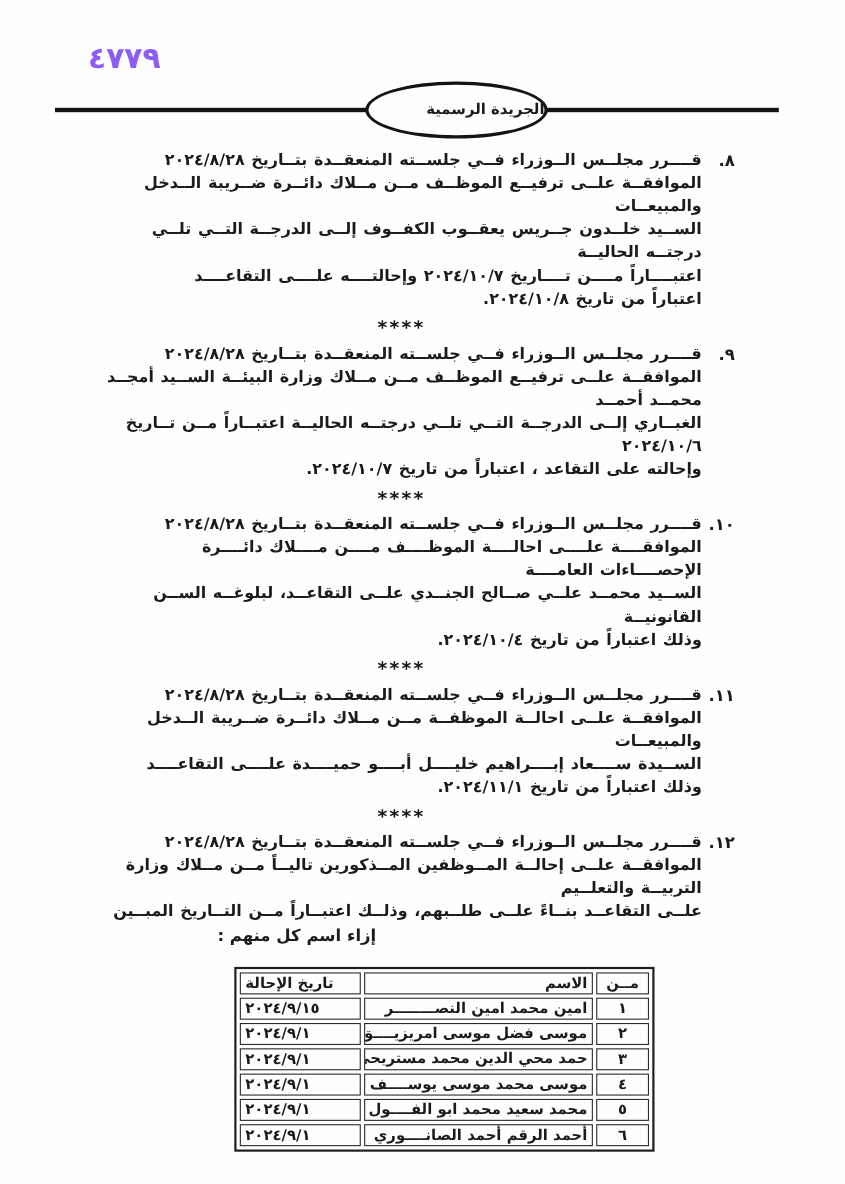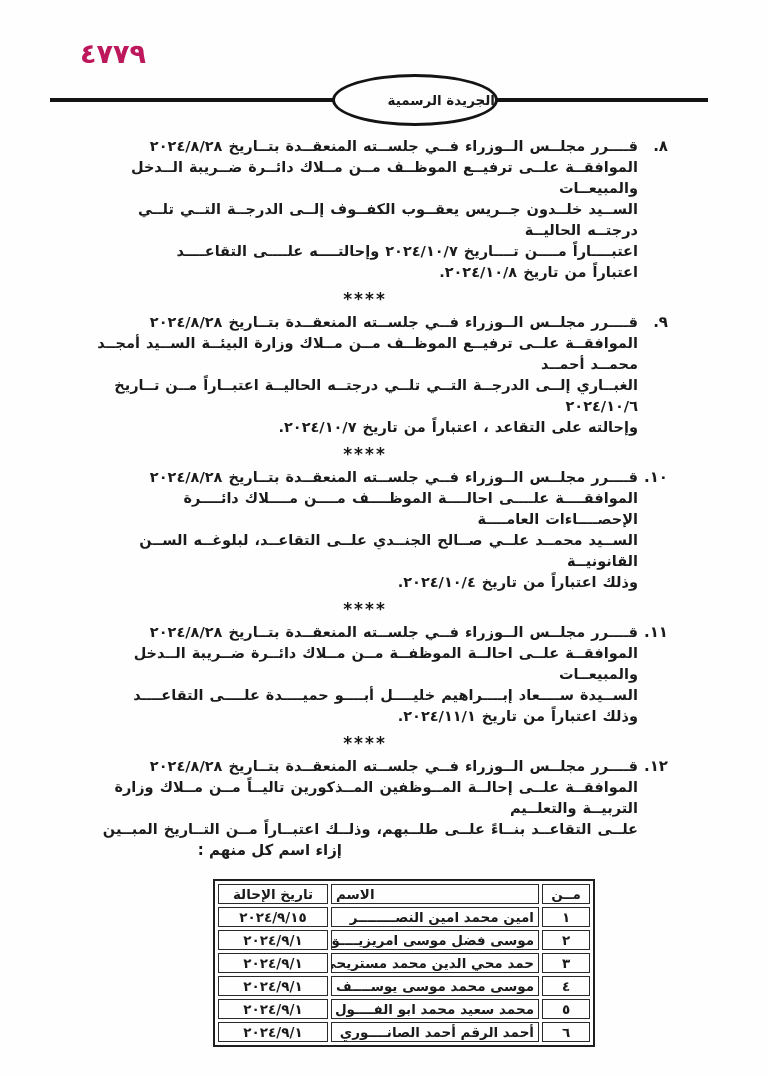--- a/index.html
+++ b/index.html
@@ -15,21 +15,21 @@
     position: relative;
     width: 768px; height: 1076px;
     background: #fefefe;
   }
   .page-number {
     position: absolute;
     top: 38px; left: 80px;
     direction: ltr;
     font-size: 27px;
     letter-spacing: 3px;
-    color: #be185d;
+    color: #8b5cf6;
   }
   .header-band {
     position: absolute;
     top: 74px; left: 50px;
     width: 658px; height: 52px;
   }
   .header-rule {
     position: absolute;
     top: 24px; left: 0; right: 0;
     height: 4px;
@@ -96,23 +96,23 @@
   table.referrals th, table.referrals td {
     border: 1.2px solid #2a2a2a;
     font-size: 13.5px;
     font-weight: 700;
     height: 18px;
     padding: 0 4px;
     overflow: hidden;
     white-space: nowrap;
   }
   th.c-num,  td.c-num  { width: 38px;  text-align: center; }
-  th.c-name, td.c-name { width: 198px; text-align: left; }
+  th.c-name, td.c-name { width: 198px; text-align: right; }
   td.c-name            { text-align: right; padding-right: 6px; }
-  th.c-date, td.c-date { width: 100px; text-align: center; }
+  th.c-date, td.c-date { width: 100px; text-align: left; }
   td.c-date            { letter-spacing: 1px; }
 </style>
 </head>
 <body>
 
 <div class="page">
 
   <div class="page-number">٤٧٧٩</div>
 
   <div class="header-band">

